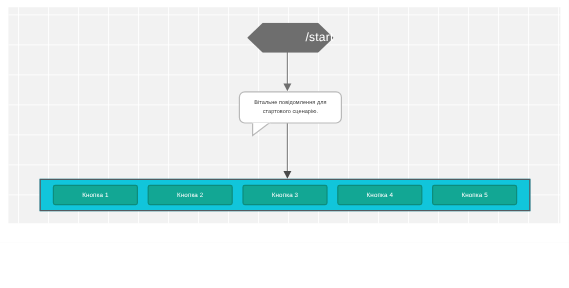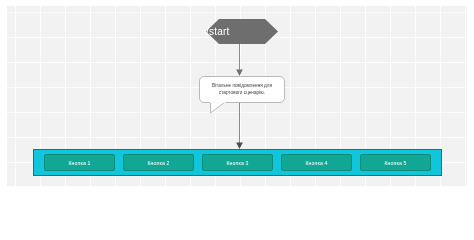--- a/index.html
+++ b/index.html
@@ -49,21 +49,21 @@
     height: 25px;
   }
   .start-node svg { display: block; }
   .start-label {
     position: absolute;
     left: 0;
     top: 0;
     width: 72px;
     height: 25px;
     line-height: 25px;
-    text-align: left;
+    text-align: right;
     color: #ffffff;
     font-size: 10px;
     letter-spacing: 0.2px;
   }
 
   
   .bubble {
     position: absolute;
     left: 192px;
     top: 70px;

